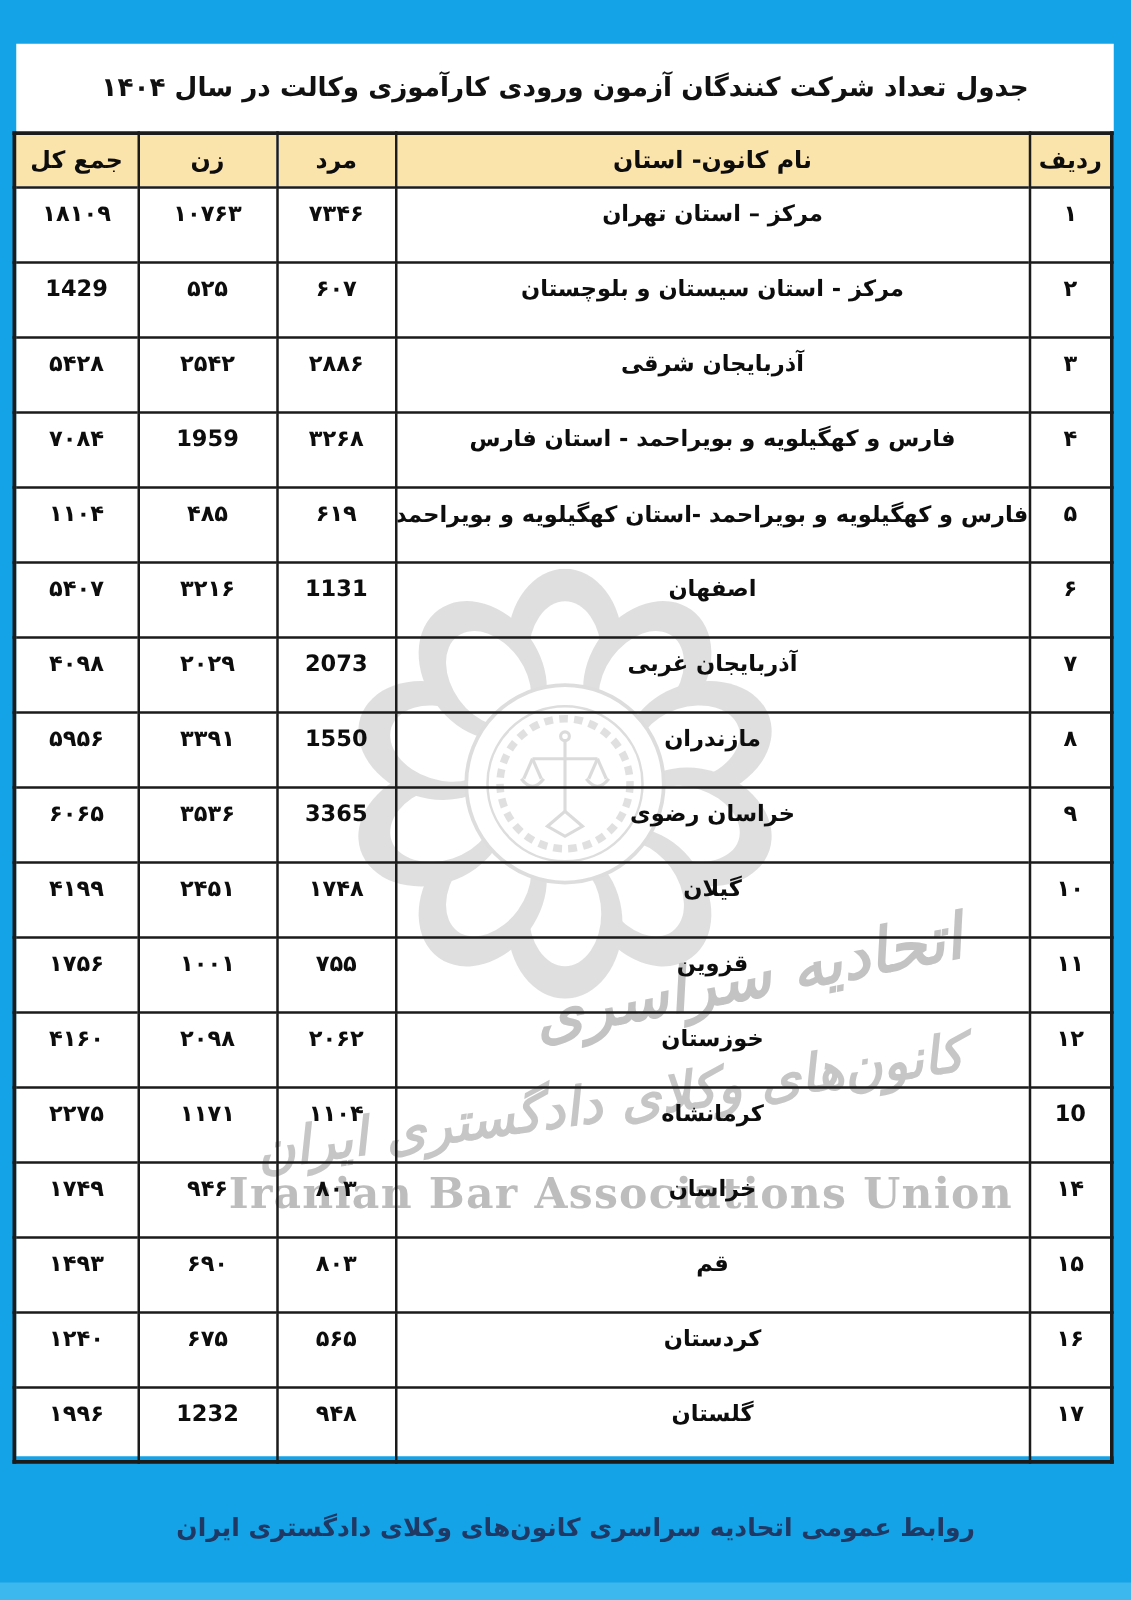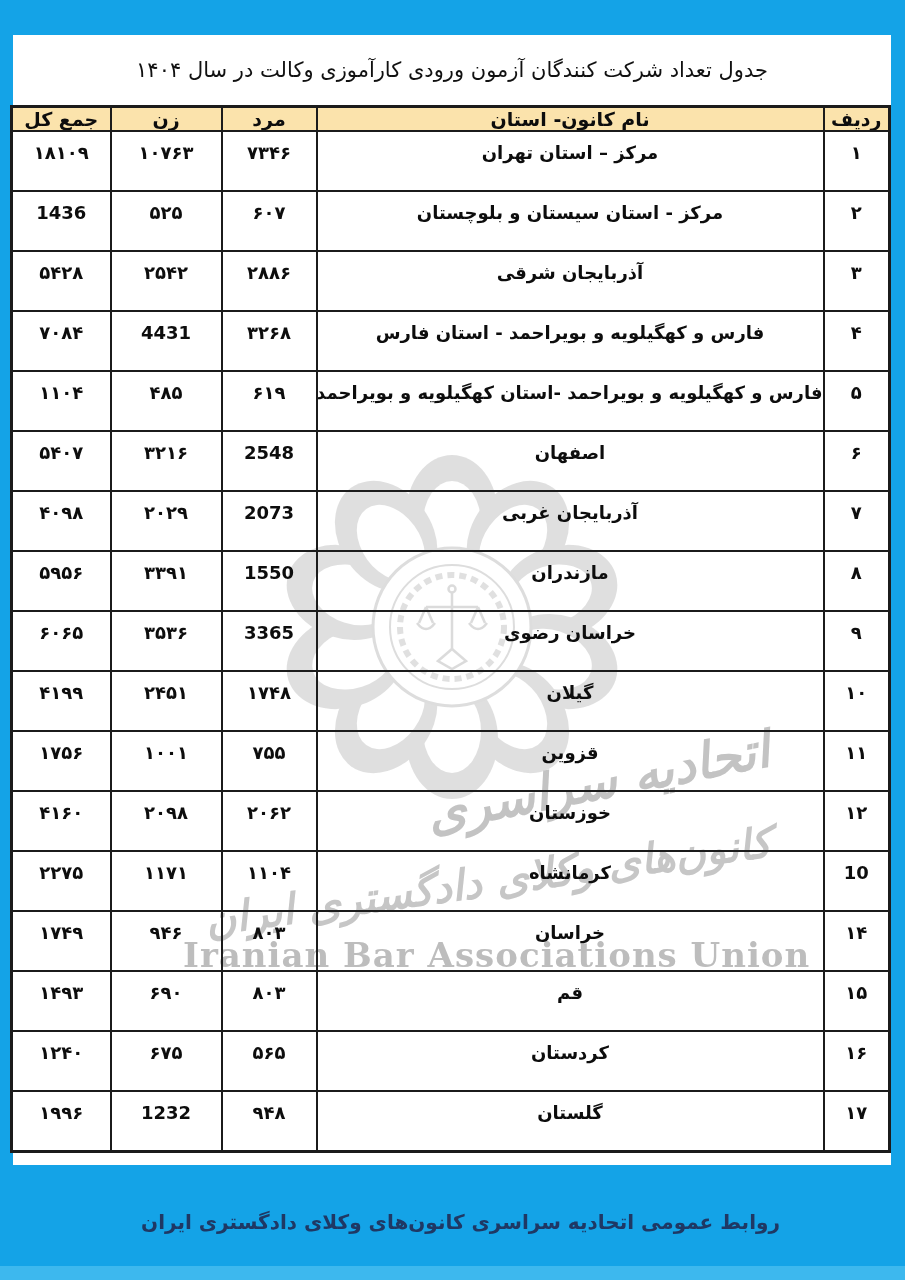--- a/index.html
+++ b/index.html
@@ -23,41 +23,41 @@
     position: absolute;
     left: 13px; top: 35px;
     width: 878px; height: 1130px;
     background: #ffffff;
     direction: rtl;
   }
   .title-block {
     position: relative; z-index: 2;
     height: 70px;
     display: flex; align-items: center; justify-content: center;
-    font-size: 21px; font-weight: normal; color: #111;
+    font-size: 21px; font-weight: bold; color: #111;
     text-align: center;
   }
   table.data {
     position: relative; z-index: 2;
     width: 878px;
     border-collapse: collapse;
     table-layout: fixed;
     direction: rtl;
     background: transparent;
   }
   table.data th, table.data td {
     border: 2px solid #1b1b1b;
     font-weight: bold;
     color: #0d0d0d;
     text-align: center;
     overflow: hidden;
   }
   table.data thead th {
     background: #FBE3AC;
-    height: 24px;
+    height: 43px;
     font-size: 19px;
     vertical-align: middle;
   }
   table.data tbody td {
     height: 60px;
     font-size: 18px;
     vertical-align: top;
     padding-top: 10px;
     white-space: nowrap;
     background: transparent;
@@ -199,47 +199,47 @@
     <td>مرکز – استان تهران</td>
     <td>۷۳۴۶</td>
     <td>۱۰۷۶۳</td>
     <td>۱۸۱۰۹</td>
   </tr>
           <tr>
     <td>۲</td>
     <td>مرکز - استان سیستان و بلوچستان</td>
     <td>۶۰۷</td>
     <td>۵۲۵</td>
-    <td>1436</td>
+    <td>1429</td>
   </tr>
           <tr>
     <td>۳</td>
     <td>آذربایجان شرقی</td>
     <td>۲۸۸۶</td>
     <td>۲۵۴۲</td>
     <td>۵۴۲۸</td>
   </tr>
           <tr>
     <td>۴</td>
     <td>فارس و کهگیلویه و بویراحمد - استان فارس</td>
     <td>۳۲۶۸</td>
-    <td>4431</td>
+    <td>1959</td>
     <td>۷۰۸۴</td>
   </tr>
           <tr>
     <td>۵</td>
     <td>فارس و کهگیلویه و بویراحمد -استان کهگیلویه و بویراحمد</td>
     <td>۶۱۹</td>
     <td>۴۸۵</td>
     <td>۱۱۰۴</td>
   </tr>
           <tr>
     <td>۶</td>
     <td>اصفهان</td>
-    <td>2548</td>
+    <td>1131</td>
     <td>۳۲۱۶</td>
     <td>۵۴۰۷</td>
   </tr>
           <tr>
     <td>۷</td>
     <td>آذربایجان غربی</td>
     <td>2073</td>
     <td>۲۰۲۹</td>
     <td>۴۰۹۸</td>
   </tr>

